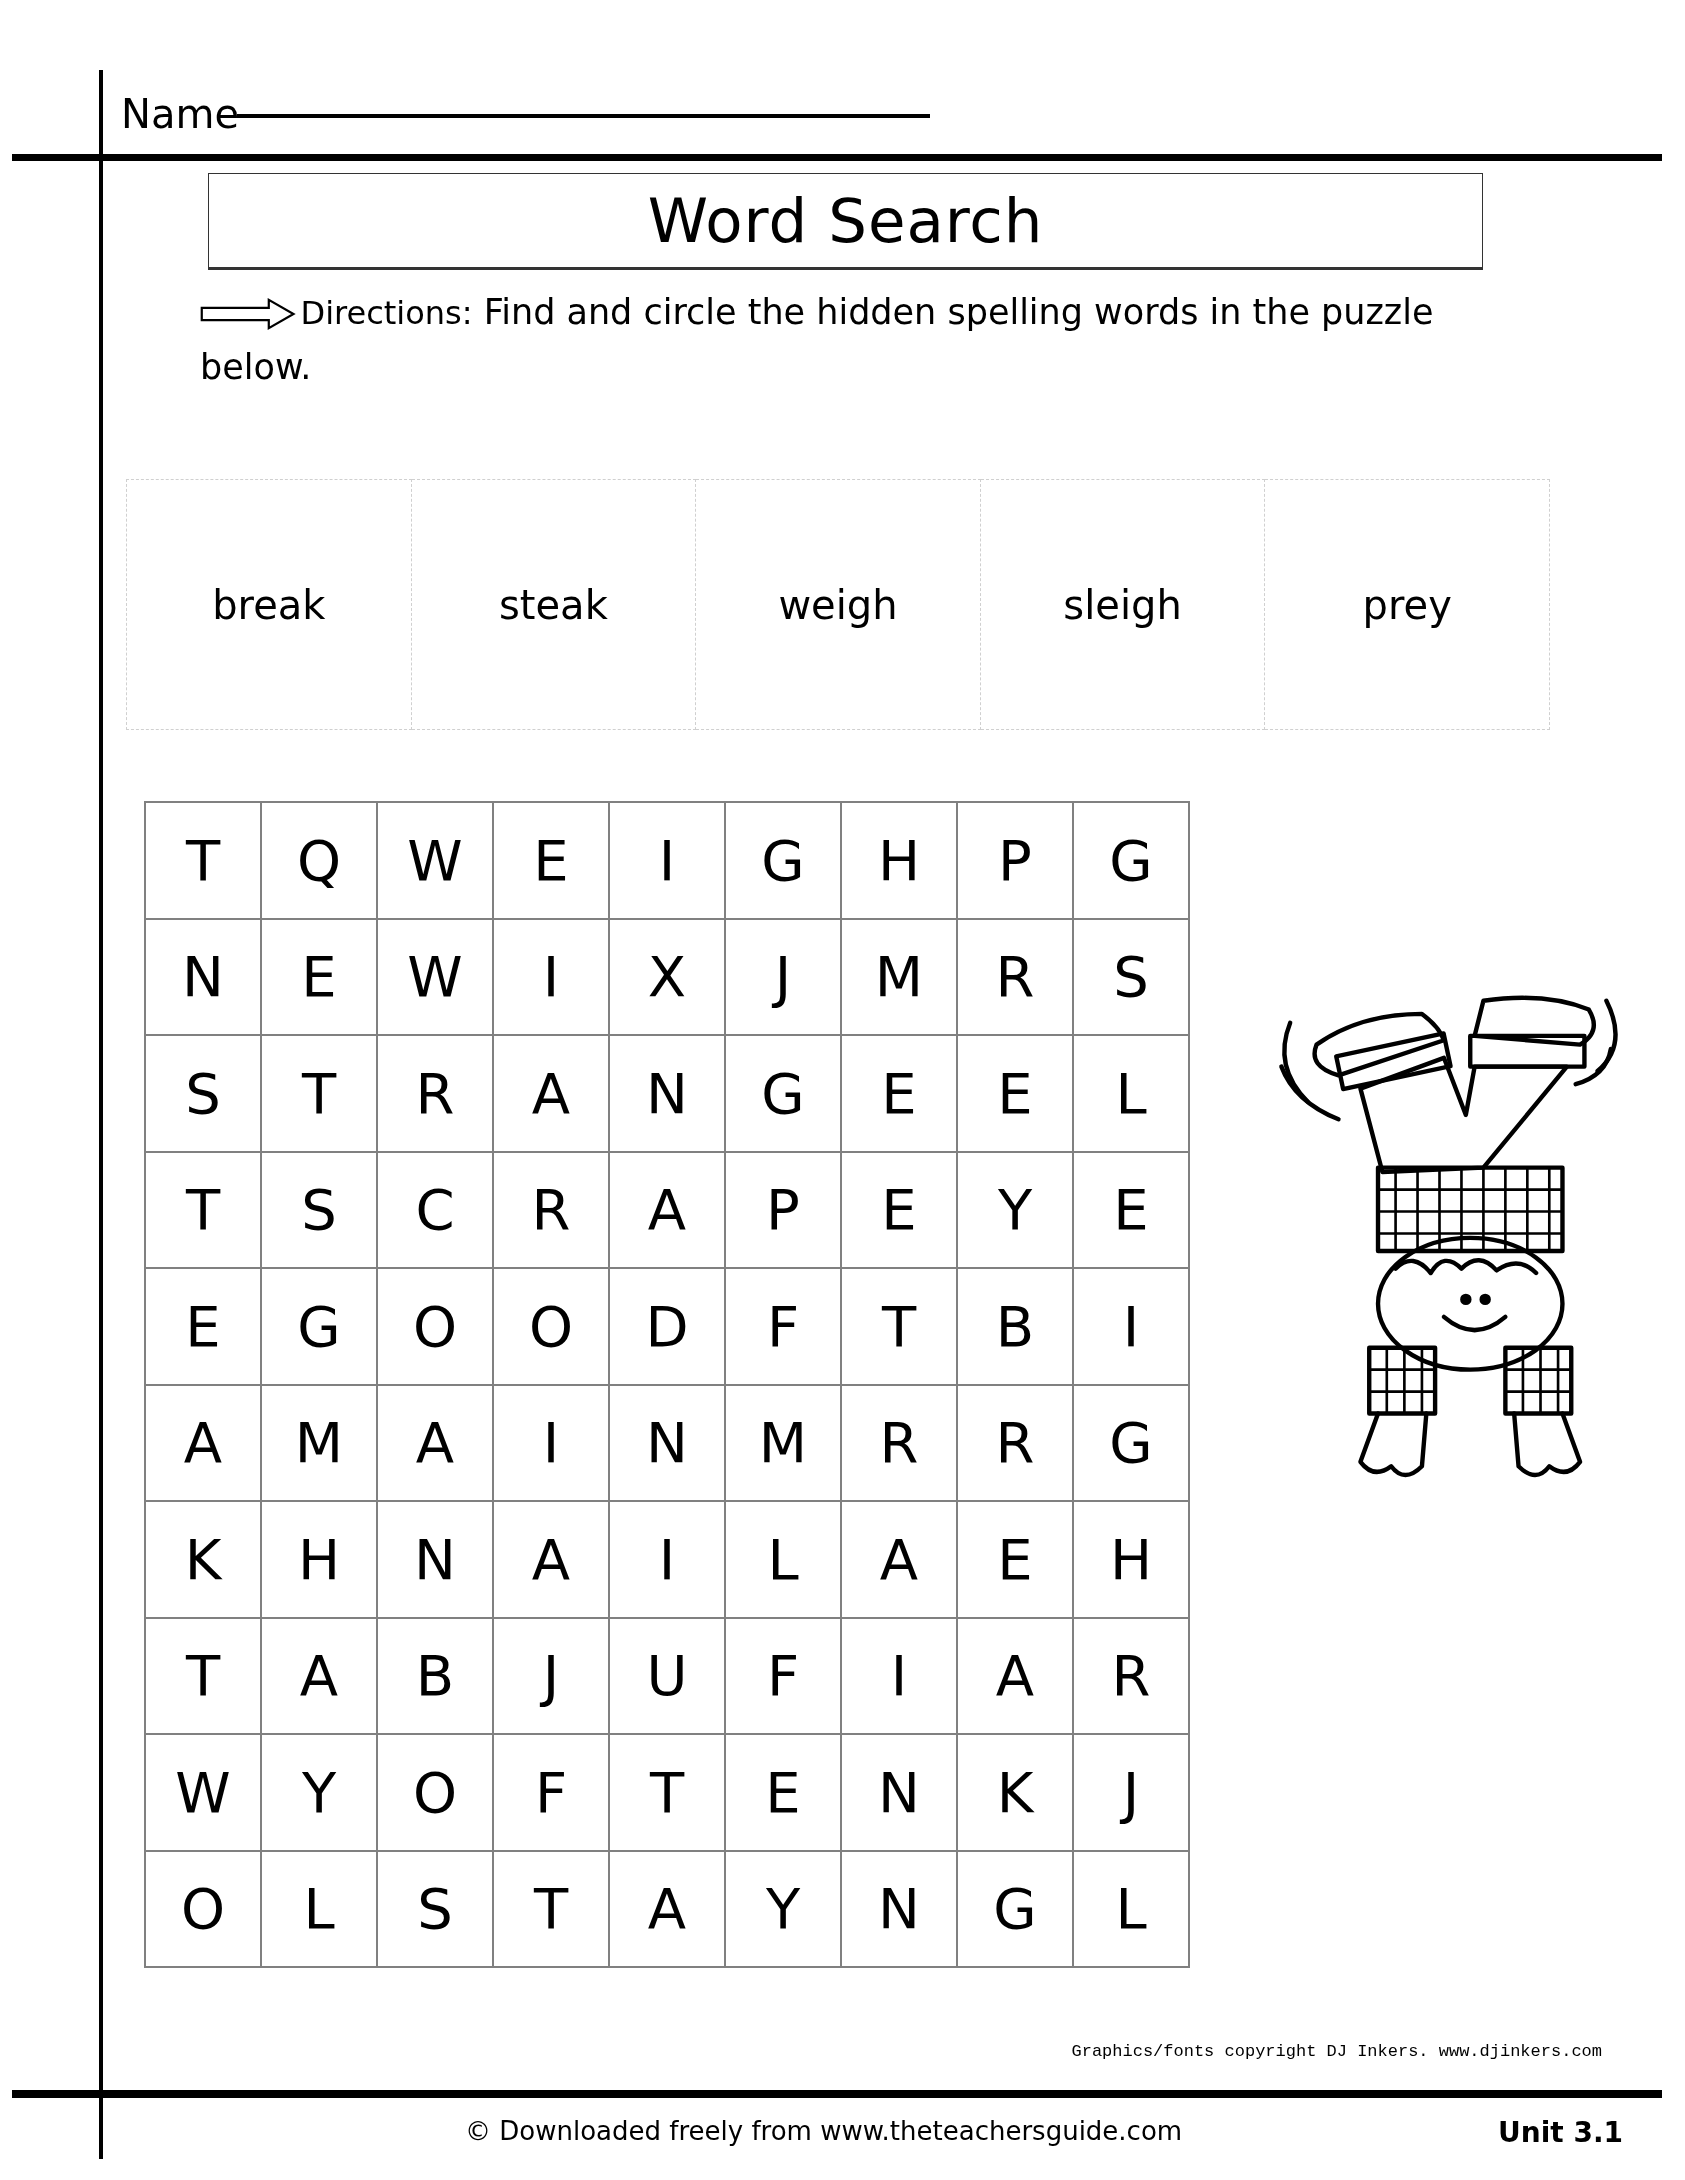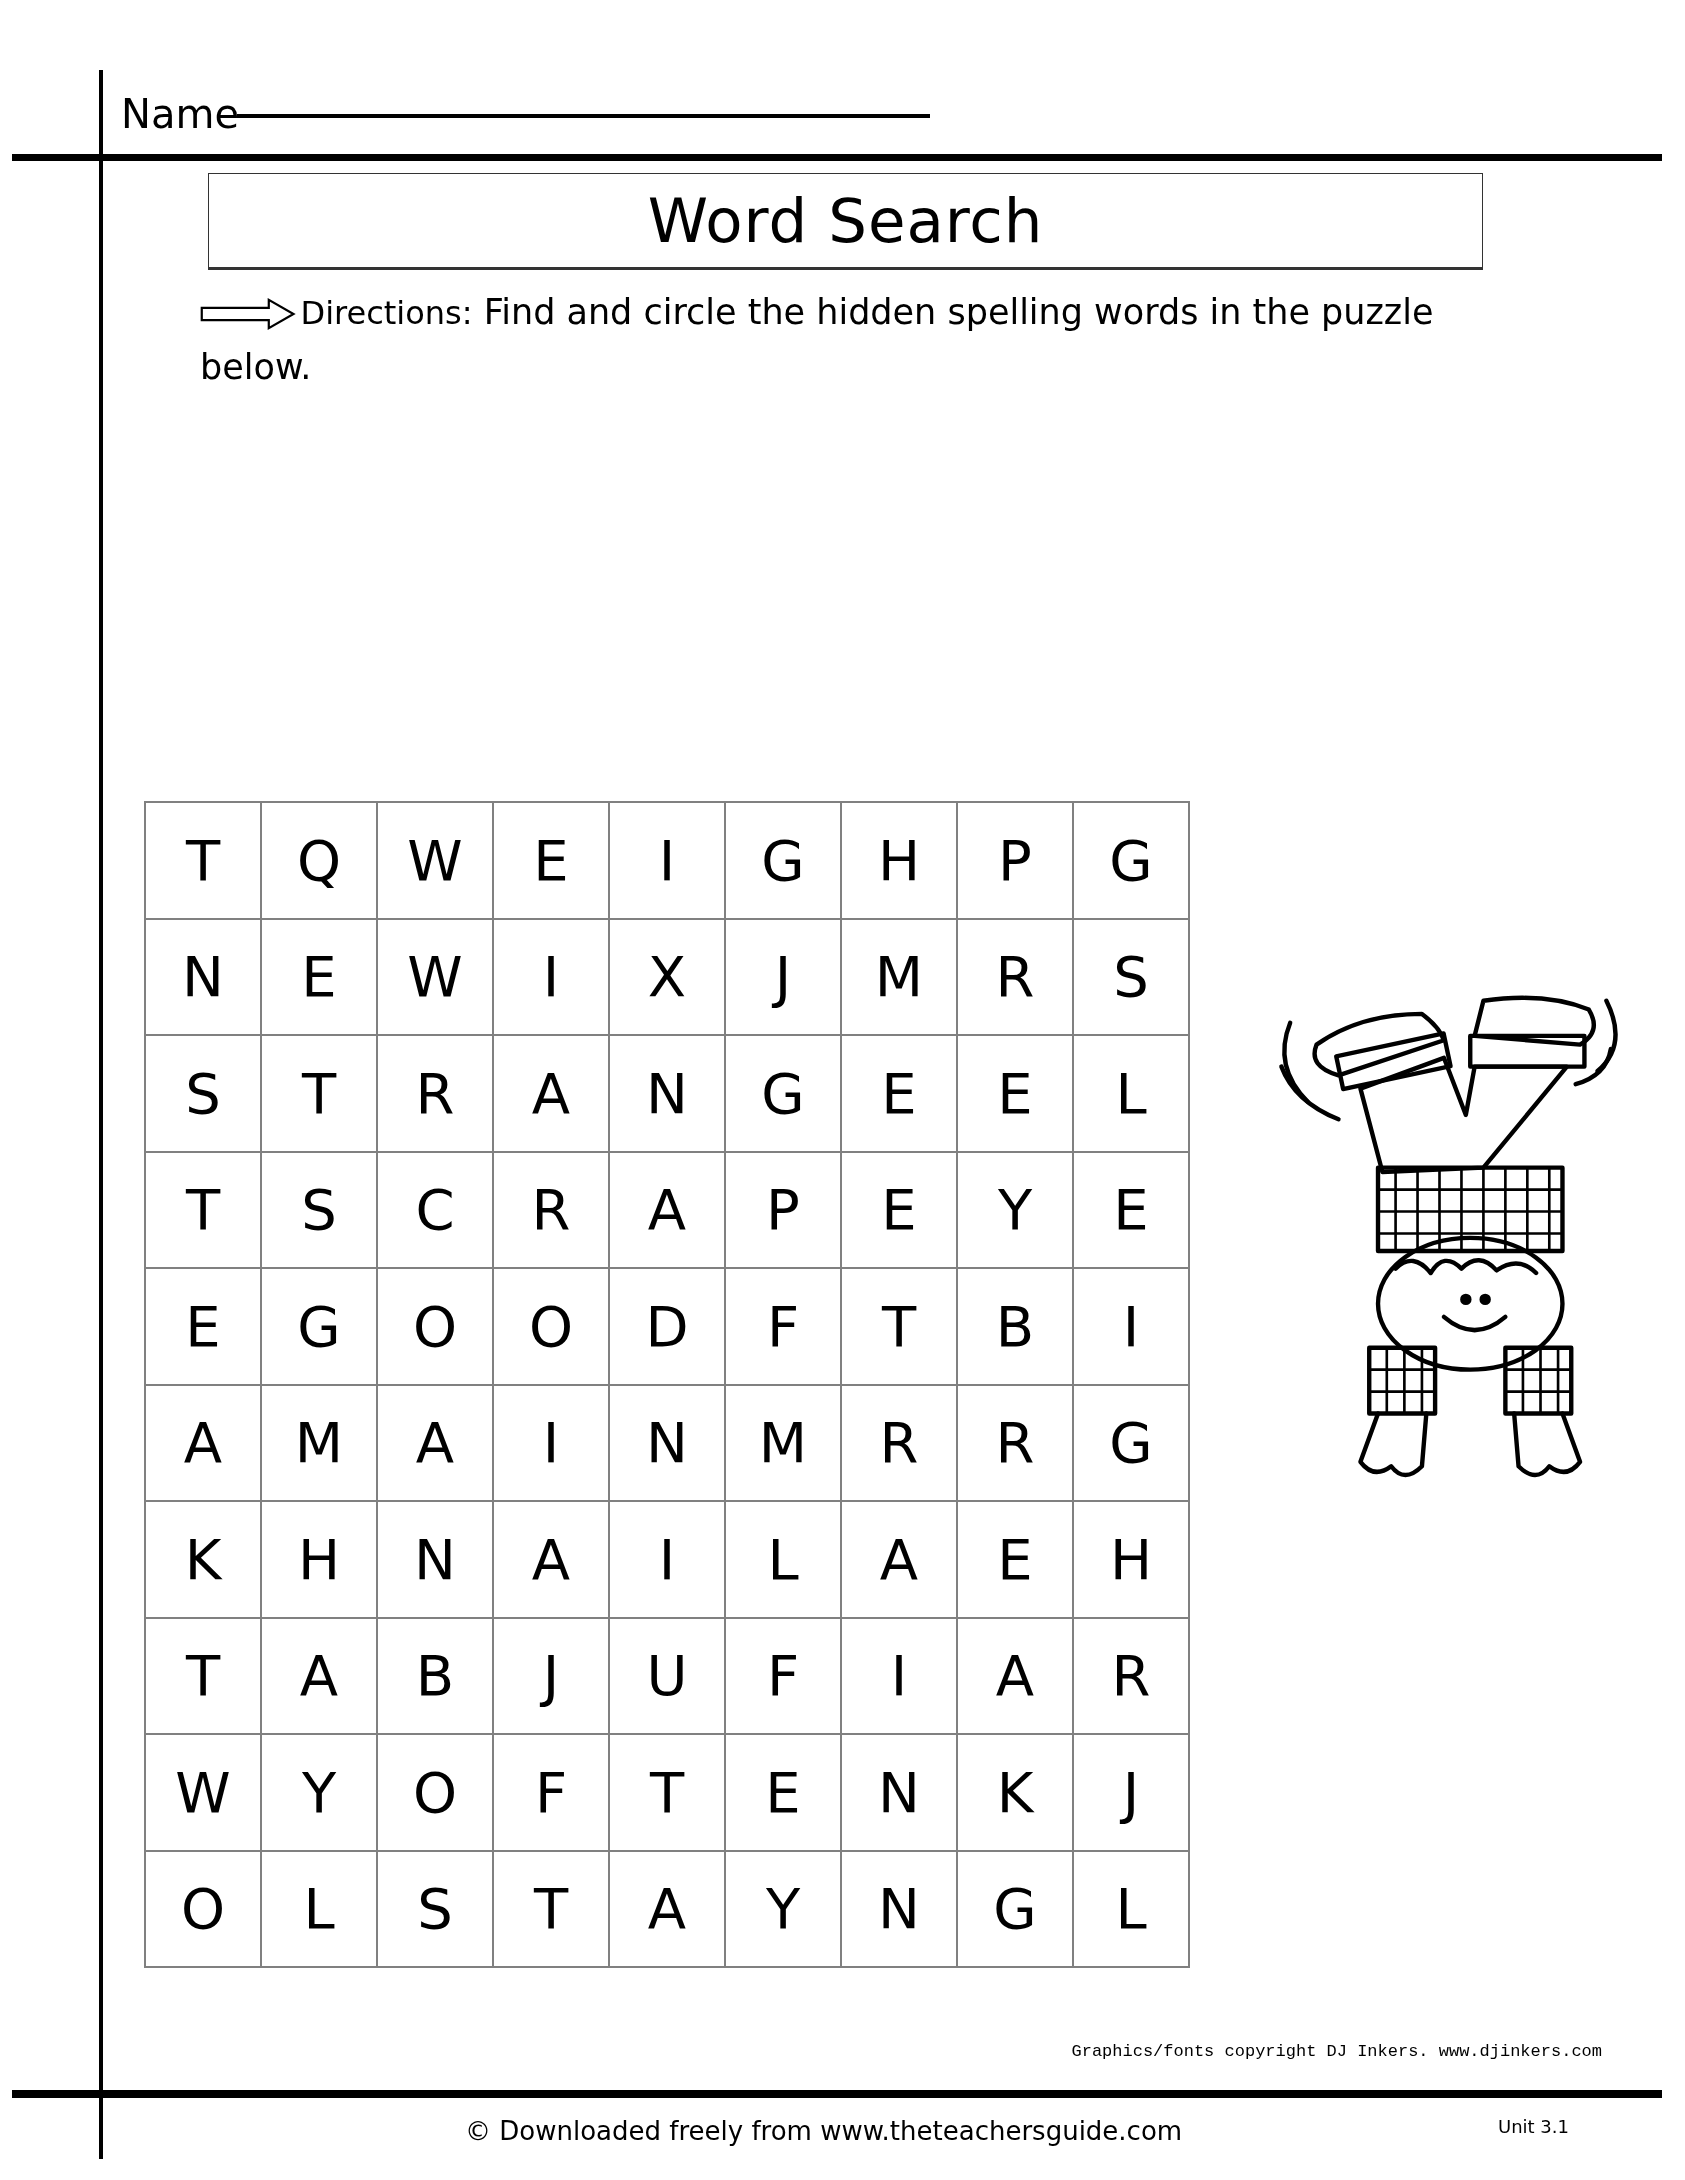--- a/index.html
+++ b/index.html
@@ -28,21 +28,21 @@
   .grid { position: absolute; left: 144px; top: 801px; width: 1046px; height: 1167px;
           border: 1.8px solid #808080; box-sizing: border-box;
           display: grid; grid-template-columns: repeat(9, 1fr); grid-template-rows: repeat(10, 1fr); }
   .cell { border: 0.9px solid #808080; display: flex; align-items: center; justify-content: center;
           font-size: 56px; }
 
   .illustration { position: absolute; left: 1255px; top: 970px; width: 369px; height: 527px; }
 
   .credit { position: absolute; right: 83px; top: 2042px; font-family: Liberation Mono, monospace; font-size: 17px; }
   .footer-left { position: absolute; left: 465px; top: 2116px; font-size: 26px; }
-  .footer-right { position: absolute; left: 1498px; top: 2116px; font-size: 18px; }
+  .footer-right { position: absolute; left: 1498px; top: 2116px; font-size: 28px; font-weight: bold; }
 </style>
 </head>
 <body>
 
 <div class="margin-line"></div>
 <div class="top-rule"></div>
 <div class="bottom-rule"></div>
 
 <div class="name-label">Name</div>
 <div class="name-line"></div>
@@ -53,20 +53,27 @@
 
 <div class="directions">
   <svg class="arrow" viewBox="0 0 110 36">
     <path d="M2 11 H78 V2 L106 18 L78 34 V25 H2 Z" fill="#fff" stroke="#000" stroke-width="2.5"></path>
   </svg><span class="dir-label">Directions:</span>
   <span>Find and circle the hidden spelling words in the puzzle below.</span>
 </div>
 
 <table class="word-table">
   <tbody>
+  <tr>
+    <td>break</td>
+    <td>steak</td>
+    <td>weigh</td>
+    <td>sleigh</td>
+    <td>prey</td>
+  </tr>
 </tbody>
   </table>
 
 <div class="grid" id="puzzle-grid">
     <div class="cell">T</div>
     <div class="cell">Q</div>
     <div class="cell">W</div>
     <div class="cell">E</div>
     <div class="cell">I</div>
     <div class="cell">G</div>

